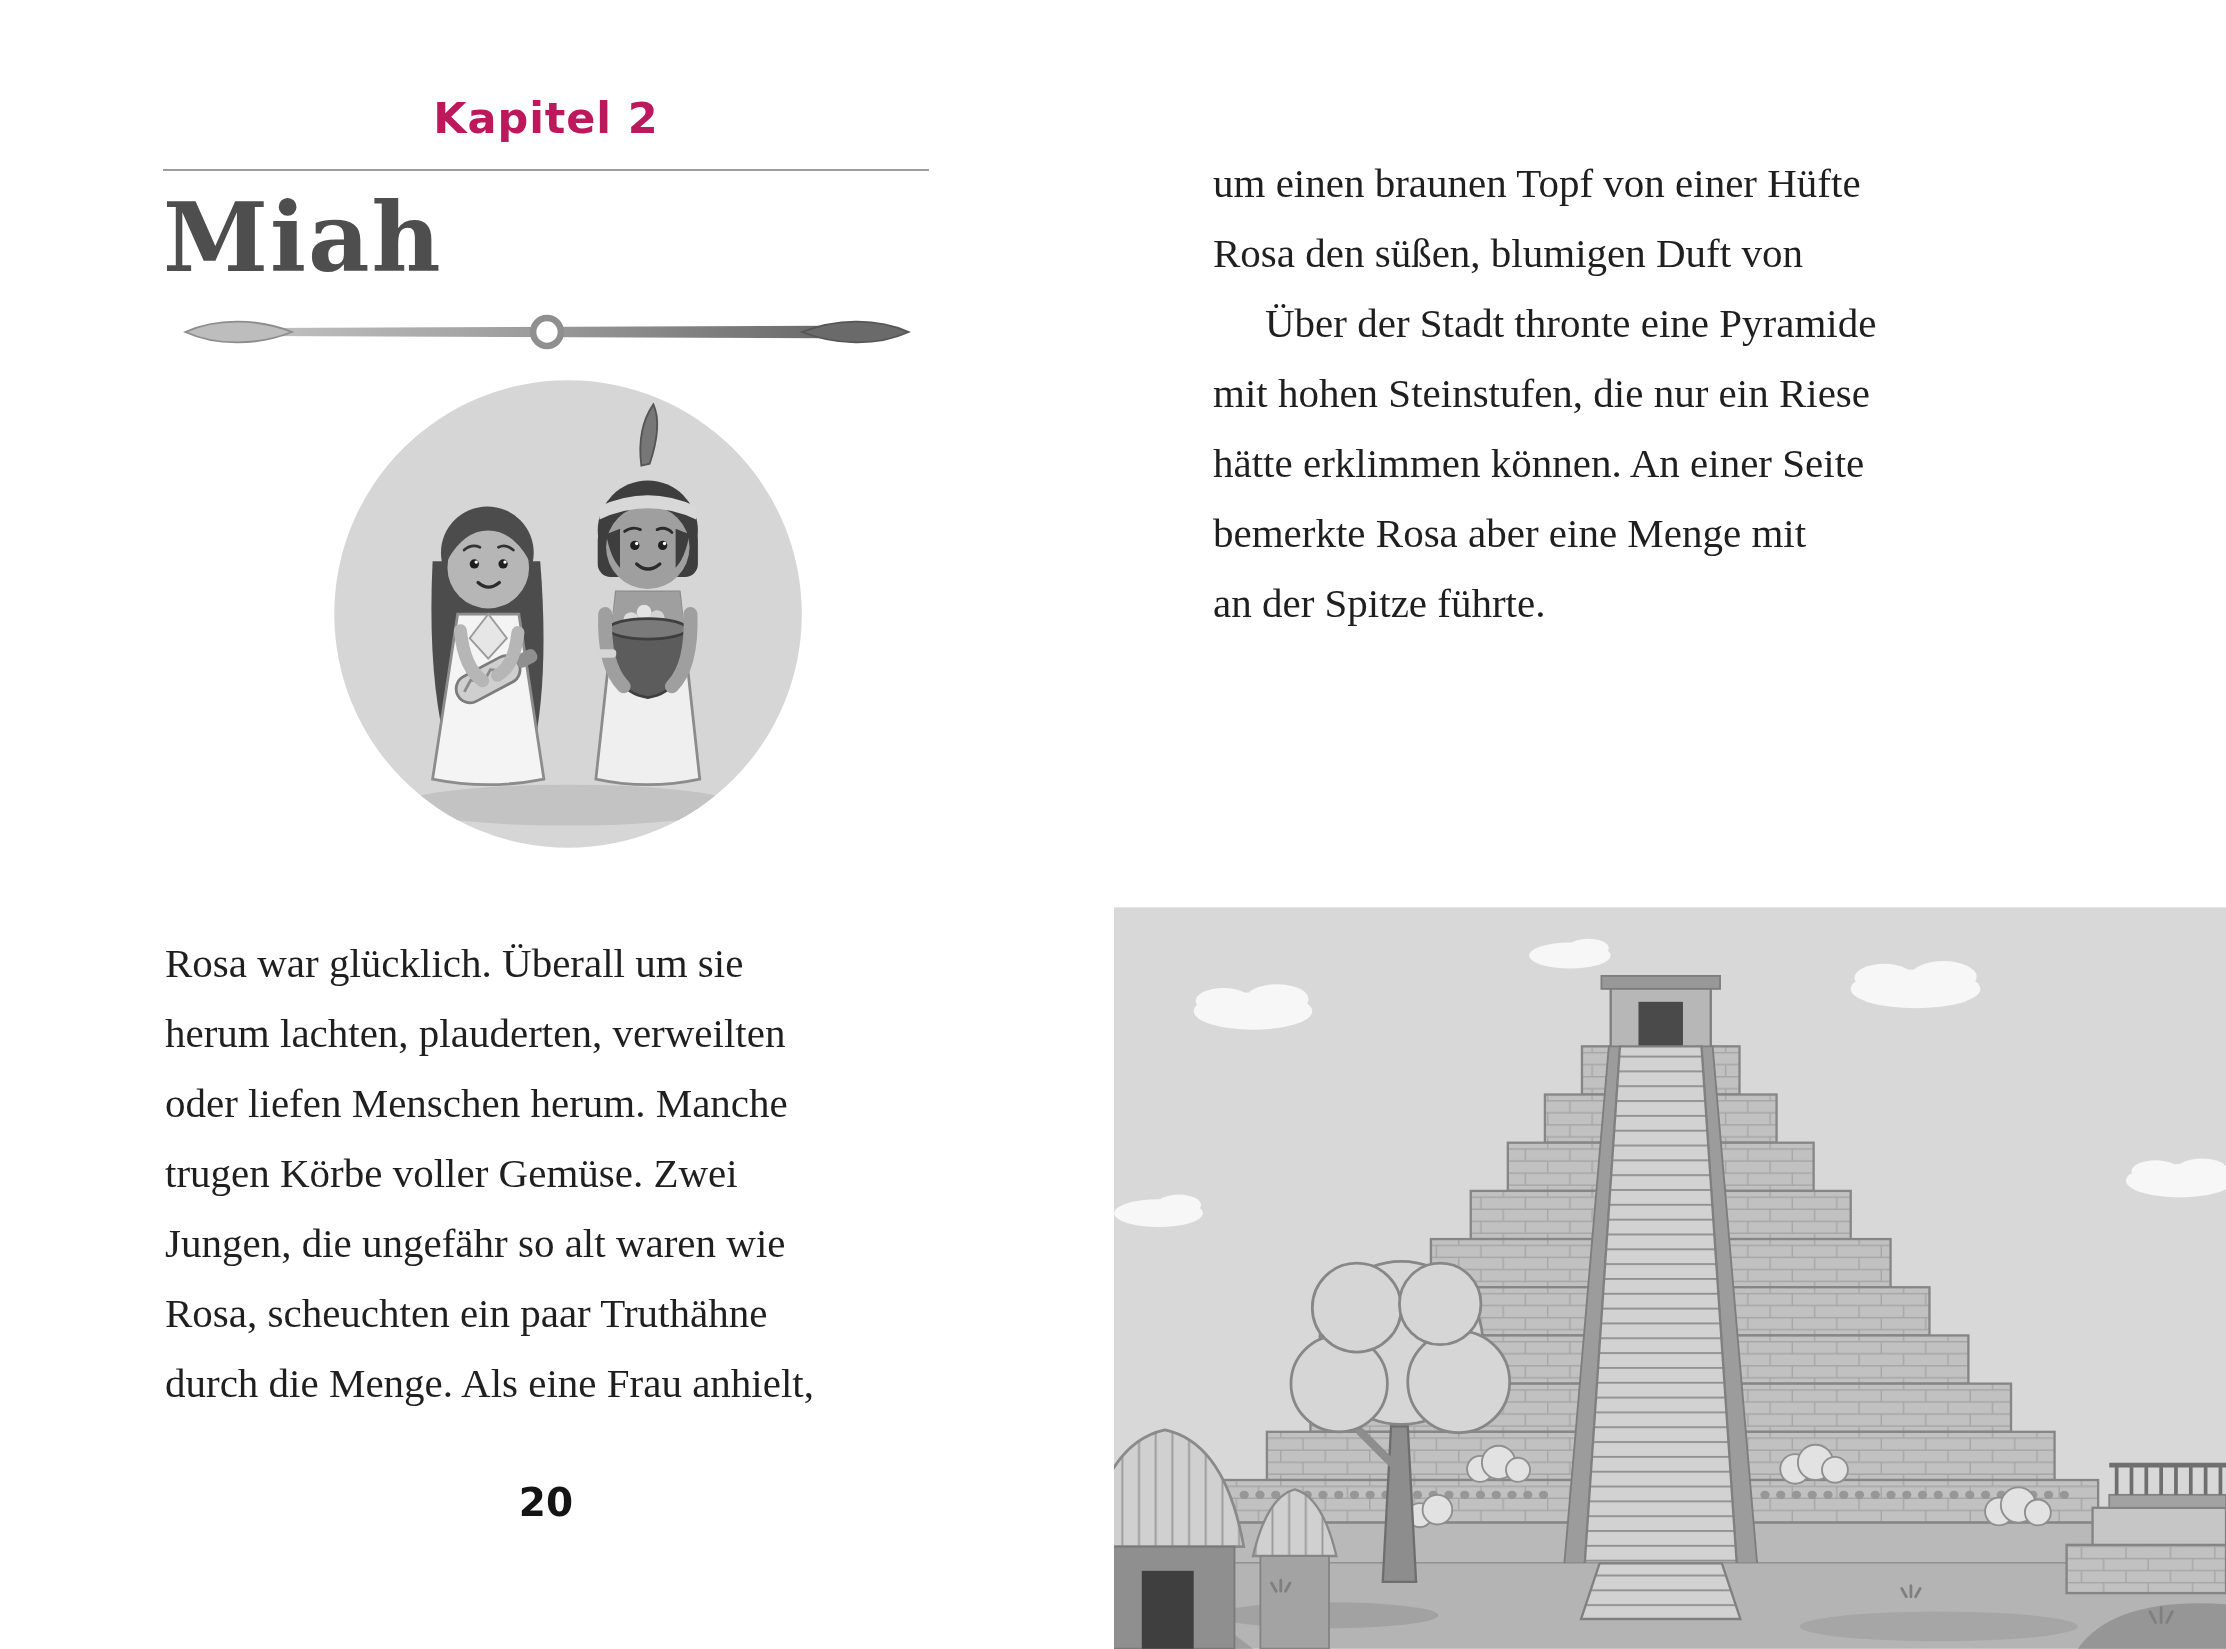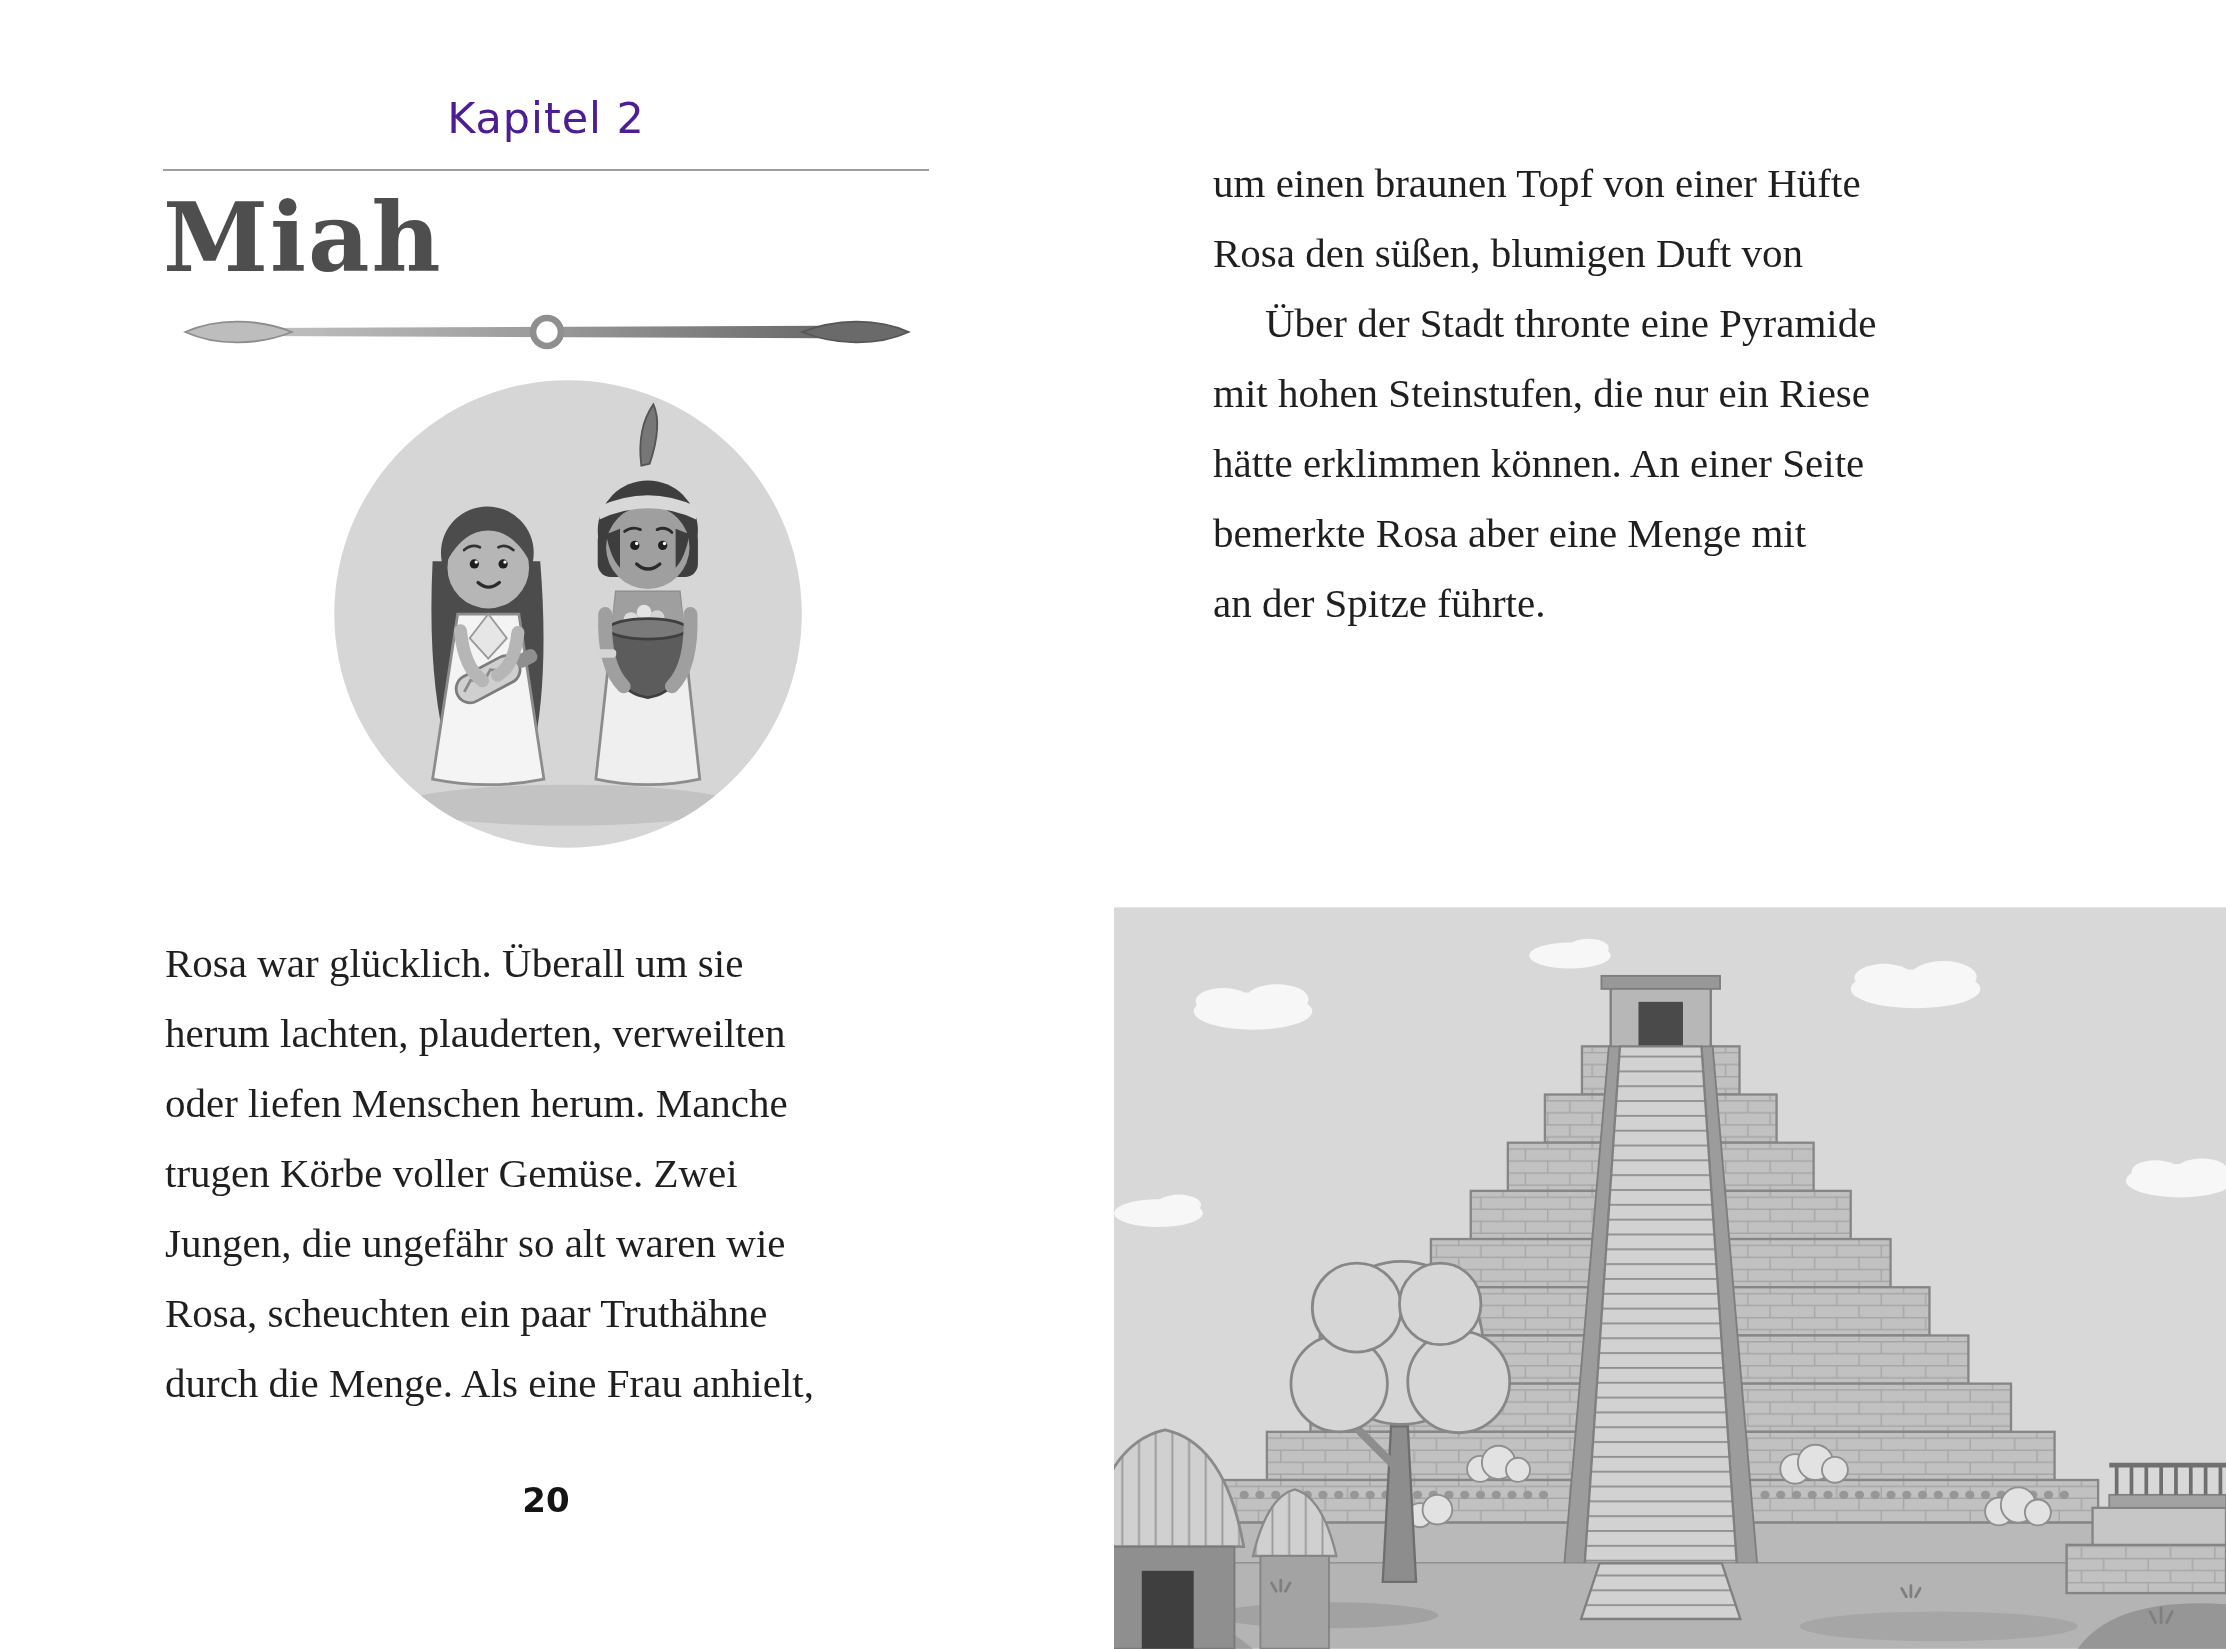--- a/index.html
+++ b/index.html
@@ -7,22 +7,22 @@
   .book {
     position: relative; width: 2226px; height: 1649px;
     background: #ffffff; overflow: hidden;
     font-family: "Liberation Serif", serif; color: #1f1f1f;
   }
   .abs { position: absolute; }
 
   
   .chapter-label {
     left: 163px; top: 93px; width: 766px; text-align: center;
-    font-family: "DejaVu Sans", sans-serif; font-weight: normal;
-    font-size: 43px; letter-spacing: 0.9px; color: #4c1d95;
+    font-family: "DejaVu Sans", sans-serif; font-weight: bold;
+    font-size: 43px; letter-spacing: 0.9px; color: #be185d;
   }
   .chapter-rule {
     left: 163px; top: 169px; width: 766px; height: 1.9px; background: #9d9d9d;
   }
   .chapter-title {
     left: 163px; top: 182px; width: 766px; text-align: left;
     font-family: "DejaVu Serif", serif; font-weight: bold;
     font-size: 95px; color: #4e4e4e; letter-spacing: 1.9px;
   }
   .ornament { left: 176px; top: 304px; }
@@ -30,21 +30,21 @@
 
   .body-text { font-size: 41px; line-height: 70px; color: #1f1f1f; }
   .body-text .line { white-space: nowrap; }
   .left-body  { left: 165px;  top: 928px; width: 835px; }
   .right-body { left: 1213px; top: 148px;  width: 853px; line-height: 70px; }
   .indent { padding-left: 52px; }
 
   .page-number {
     left: 163px; top: 1480px; width: 766px; text-align: center;
     font-family: "DejaVu Sans", sans-serif; font-weight: bold;
-    font-size: 34px; color: #141414;
+    font-size: 39px; color: #141414;
   }
 
   
   .pyramid-illo { left: 1114px; top: 907px; }
 </style>
 </head>
 <body>
 
 <div class="book">
 

